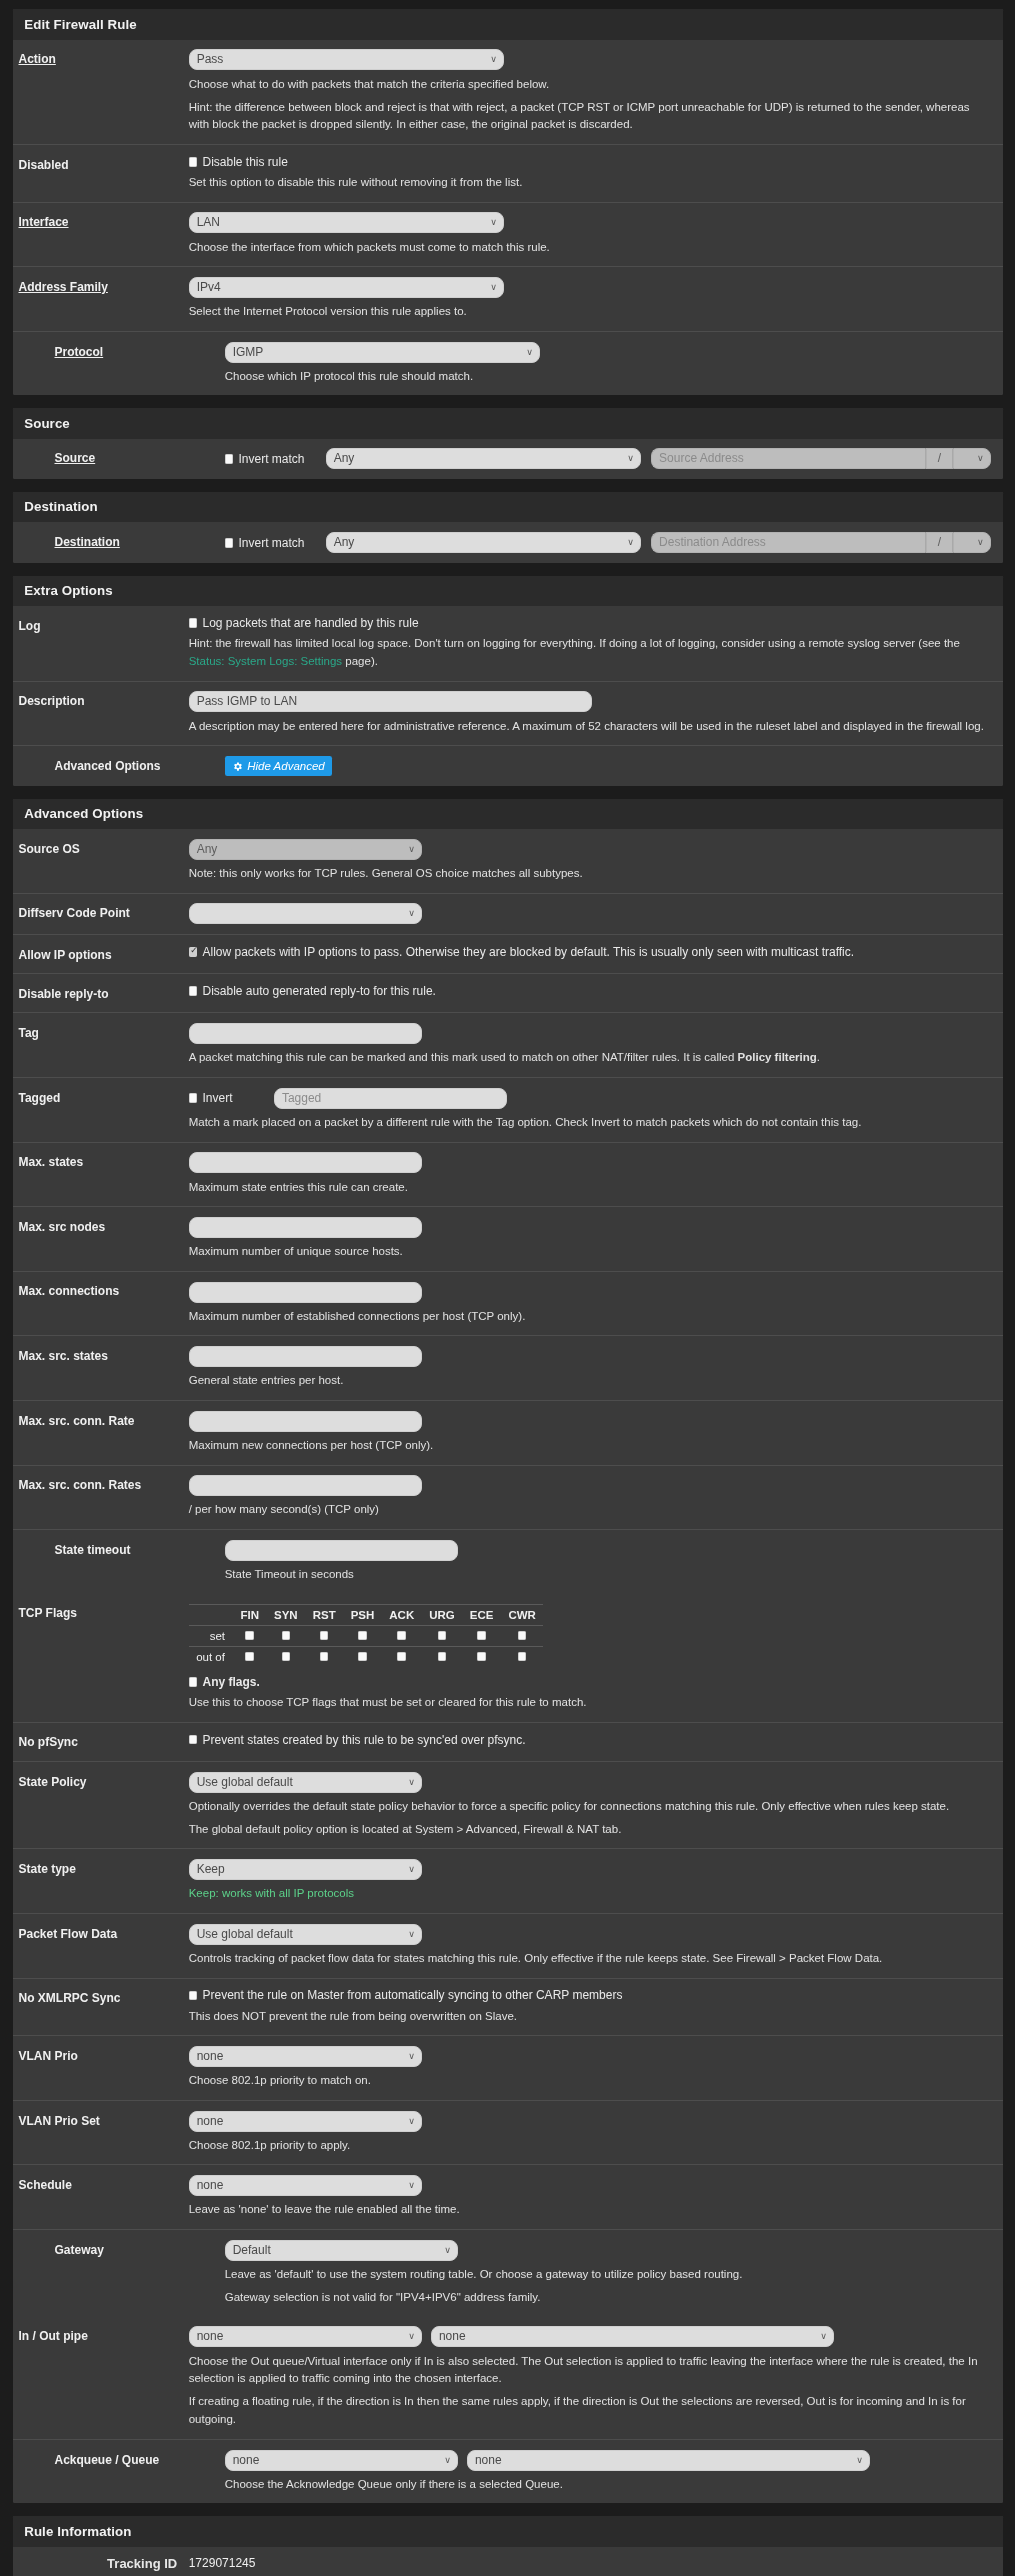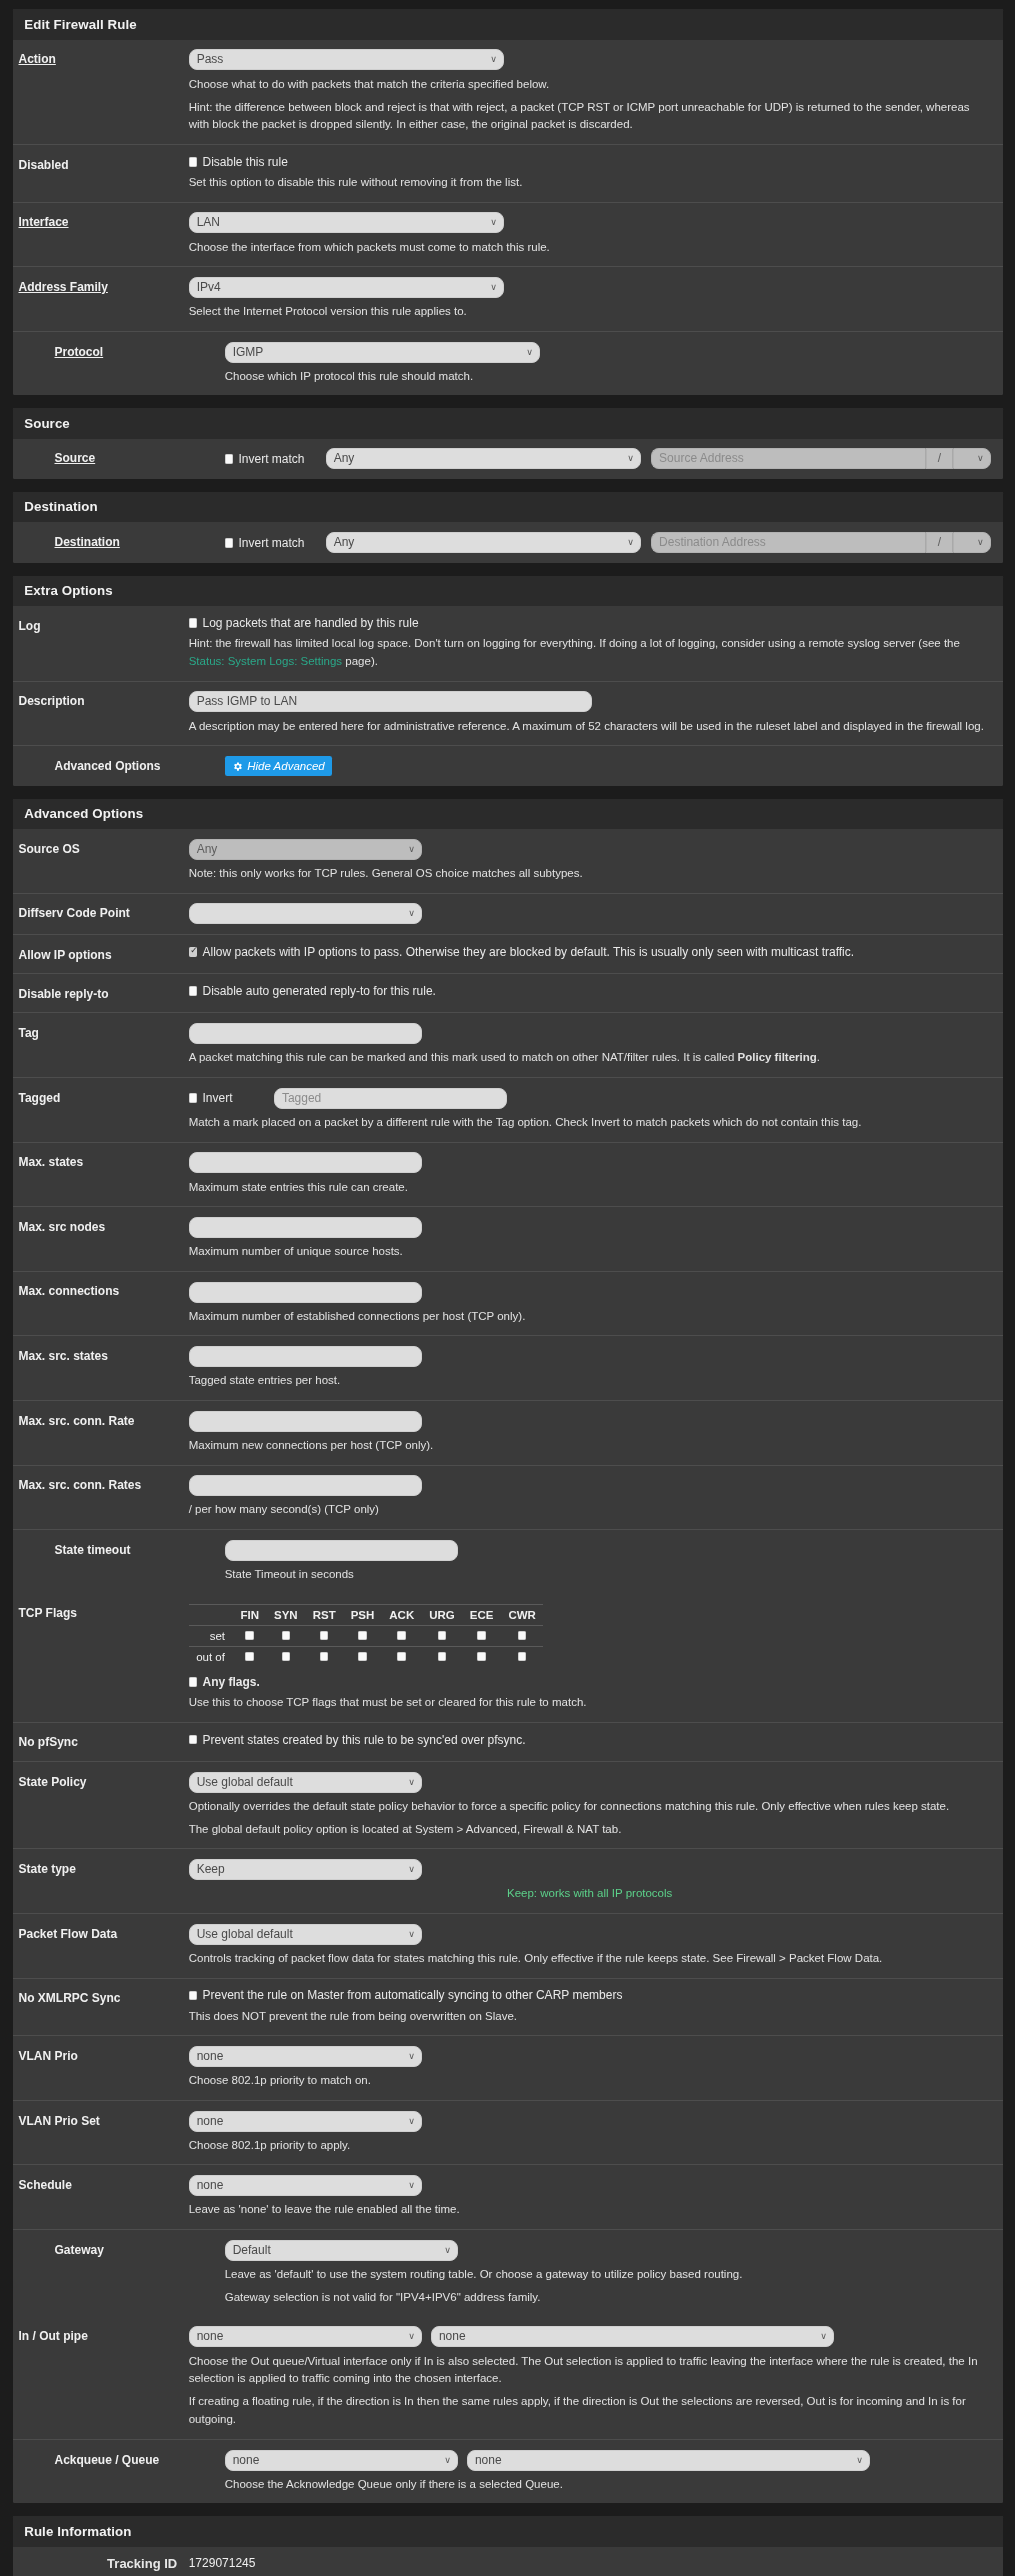--- a/index.html
+++ b/index.html
@@ -80,21 +80,21 @@
   .w-md { max-width: 233px; }
   .w-lg { max-width: 315px; }
   .w-xl { max-width: 403px; }
 
   .help {
     font-size: 11.5px;
     color: #e2e2e2;
     line-height: 1.55;
     margin-top: 5.2px;
   }
-  .help.green { color: #5cd18a; text-align: center; }
+  .help.green { color: #5cd18a; }
   .help a, .link-teal { color: #2aa889; text-decoration: none; }
   .help b { font-weight: bold; }
 
   
   .cbline { display: flex; align-items: center; gap: 5.2px; }
   .cbox {
     width: 8.6px; height: 9.8px;
     background: #fafafa;
     border: 0.6px solid #d0d0d0;
     border-radius: 1.2px;
@@ -435,21 +435,21 @@
             <div class="flabel">Max. connections</div>
             <div class="fcontrol">
               <div class="ctl w-md placeholder"><span></span></div>
               <div class="help">Maximum number of established connections per host (TCP only).</div>
             </div>
           </div>
           <div class="frow">
             <div class="flabel">Max. src. states</div>
             <div class="fcontrol">
               <div class="ctl w-md placeholder"><span></span></div>
-              <div class="help">Tagged state entries per host.</div>
+              <div class="help">General state entries per host.</div>
             </div>
           </div>
           <div class="frow">
             <div class="flabel">Max. src. conn. Rate</div>
             <div class="fcontrol">
               <div class="ctl w-md placeholder"><span></span></div>
               <div class="help">Maximum new connections per host (TCP only).</div>
             </div>
           </div>
           <div class="frow">

